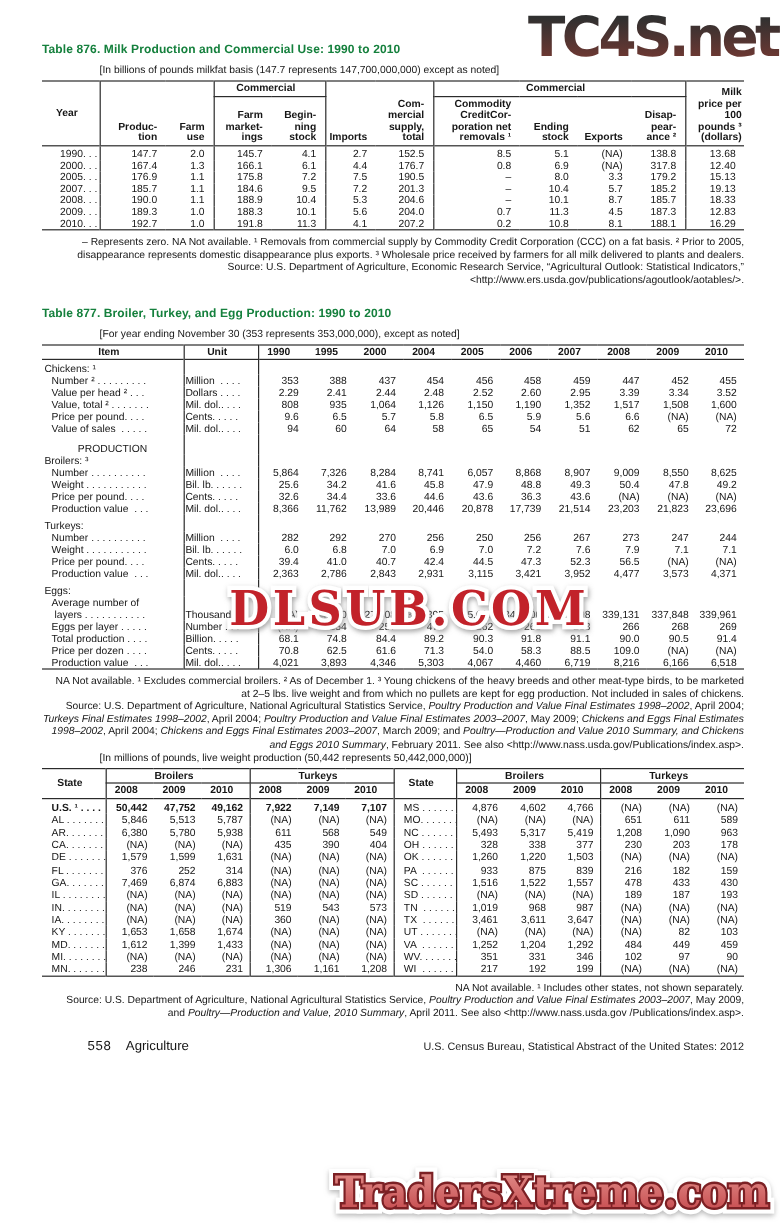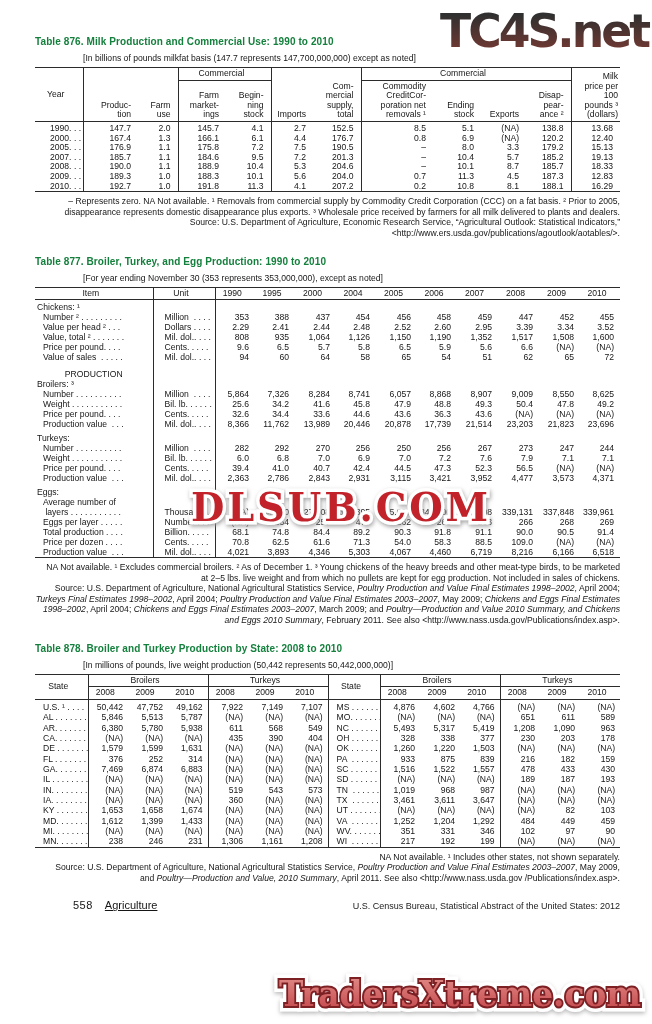--- a/index.html
+++ b/index.html
@@ -5,52 +5,52 @@
   html,body{margin:0;padding:0;background:#ffffff;}
   #page{position:relative;width:652px;height:1024px;background:#fff;overflow:hidden;
         font-family:"Liberation Sans",sans-serif;color:#161616;}
   .content{position:absolute;left:35px;top:34px;width:585px;}
   .t-title{font-family:Liberation Sans, sans-serif;font-weight:bold;font-size:10px;
            line-height:15px;margin:0 0 4px 0;color:#15803d;letter-spacing:.1px;}
   .note{font-size:8.6px;line-height:10px;margin:0 0 4px 0;padding-left:48px;}
   table{border-collapse:collapse;table-layout:fixed;width:585px;font-size:8.6px;
         border-top:1px solid #2b2b2b;border-bottom:1px solid #2b2b2b;margin-top:3px;}
   th,td{padding:0;}
-  th.h{font-weight:normal;vertical-align:bottom;white-space:pre-line;
+  th.h{font-weight:bold;vertical-align:bottom;white-space:pre-line;
        padding:1px 7px 1px 1px;line-height:9.6px;}
   .rb{text-align:right;}
   .ctr{text-align:center;}
   .vr{border-right:1px solid #2b2b2b;}
   .spanner{text-align:center;vertical-align:top;border-bottom:1px solid #2b2b2b;
            padding:1px 0;line-height:10px;}
   thead{border-bottom:1px solid #2b2b2b;}
   tbody tr:first-child td{padding-top:2px;}
   td.num{text-align:right;padding:0 7px 0 0;}
   td.rowlabel{white-space:pre;overflow:hidden;padding-left:8px;}
   #t876 td{line-height:9.6px;}
   #t876 td.rowlabel{padding-left:15px;}
   #t877 td{line-height:10px;vertical-align:bottom;}
   #t877 th.h{vertical-align:middle;text-align:center;margin-top:20px;}
   #t877 td.num{padding-right:6px;}
   #t877 td.seclabel{white-space:pre;padding-left:2px;}
   #t877 td.centerlabel{text-align:center;white-space:pre;padding:0;}
-  #t877 td.unit{white-space:pre;overflow:hidden;padding-left:11px;}
+  #t877 td.unit{white-space:pre;overflow:hidden;padding-left:1px;}
   #t877 tr.gap1 td{padding-top:4px;}
   #t877 tr.gap2 td{padding-top:7px;}
   #t878 td{line-height:10.35px;}
   #t878 th.h{vertical-align:middle;text-align:center;}
   #t878 td.num{padding-right:5px;}
-  .strong{font-weight:normal;margin-left:36px;}
+  .strong{font-weight:bold;margin-left:36px;}
   .fn,.src{font-size:8.6px;line-height:10.6px;margin:0;text-indent:9px;text-align:right;}
   .fn{margin-top:4px;}
   .src i{font-style:italic;}
   .sect-gap{margin-top:15px;}
   .footer{display:flex;align-items:baseline;margin-top:12px;}
   .pageno{font-size:11px;letter-spacing:.5px;padding-left:38px;}
-  .pagesec{font-size:11px;margin-left:12px;text-decoration:underline;}
+  .pagesec{font-size:11px;margin-left:12px;}
   .credit{font-size:9px;color:#222;margin-left:auto;margin-top:6px;}
   .wm{position:absolute;pointer-events:none;}
   .wm-top{top:2px;right:0px;}
   .wm-mid{left:176px;top:472px;}
   .wm-bot{left:268px;top:962px;}
 </style>
 </head>
 <body>
 
 <div id="page">
@@ -132,21 +132,21 @@
             <td class="rowlabel vr">2000. . . .</td>
             <td class="num">167.4</td>
             <td class="num vr">1.3</td>
             <td class="num">166.1</td>
             <td class="num vr">6.1</td>
             <td class="num">4.4</td>
             <td class="num vr">176.7</td>
             <td class="num">0.8</td>
             <td class="num">6.9</td>
             <td class="num">(NA)</td>
-            <td class="num vr">120.2</td>
+            <td class="num vr">317.8</td>
             <td class="num">12.40</td>
           </tr>
           <tr>
             <td class="rowlabel vr">2005. . . .</td>
             <td class="num">176.9</td>
             <td class="num vr">1.1</td>
             <td class="num">175.8</td>
             <td class="num vr">7.2</td>
             <td class="num">7.5</td>
             <td class="num vr">190.5</td>
@@ -575,21 +575,20 @@
             <td class="num">8,216</td>
             <td class="num">6,166</td>
             <td class="num">6,518</td>
           </tr>
         </tbody>
     </table>
 
     <p class="fn">NA Not available. ¹ Excludes commercial broilers. ² As of December 1. ³ Young chickens of the heavy breeds and other meat-type birds, to be marketed at 2–5 lbs. live weight and from which no pullets are kept for egg production. Not included in sales of chickens.</p>
     <p class="src"><span>Source: U.S. Department of Agriculture, National Agricultural Statistics Service, </span><i>Poultry Production and Value Final Estimates 1998–2002</i><span>, April 2004; </span><i>Turkeys Final Estimates 1998–2002</i><span>, April 2004; </span><i>Poultry Production and Value Final Estimates 2003–2007</i><span>, May 2009; </span><i>Chickens and Eggs Final Estimates 1998–2002</i><span>, April 2004; </span><i>Chickens and Eggs Final Estimates 2003–2007</i><span>, March 2009; and </span><i>Poultry—Production and Value 2010 Summary, and Chickens and Eggs 2010 Summary</i><span>, February 2011. See also &lt;http://www.nass.usda.gov/Publications/index.asp&gt;.</span></p>
 
-    <h2 class="t-title sect-gap">Table 878. Broiler and Turkey Production by State: 2008 to 2010</h2>
     <p class="note">[In millions of pounds, live weight production (50,442 represents 50,442,000,000)]</p>
 
     <table id="t878">
       <colgroup>
         <col style="width:53px">
           <col style="width:40px">
           <col style="width:40px">
           <col style="width:40px">
         <col style="width:40px">
           <col style="width:40px">

